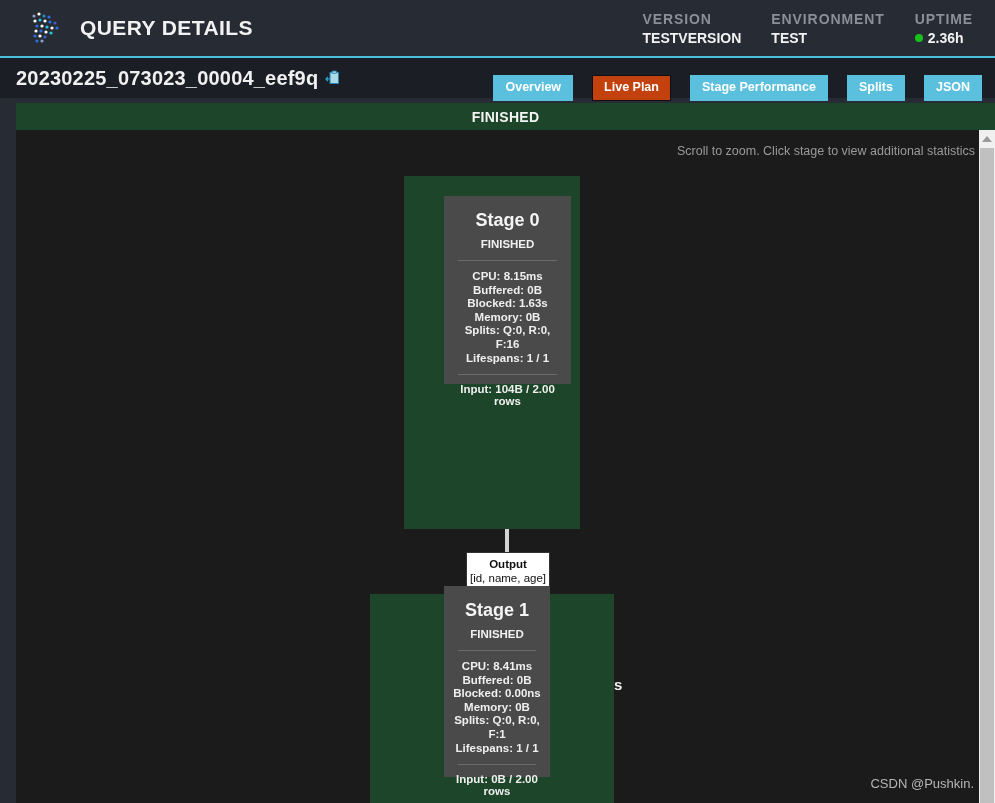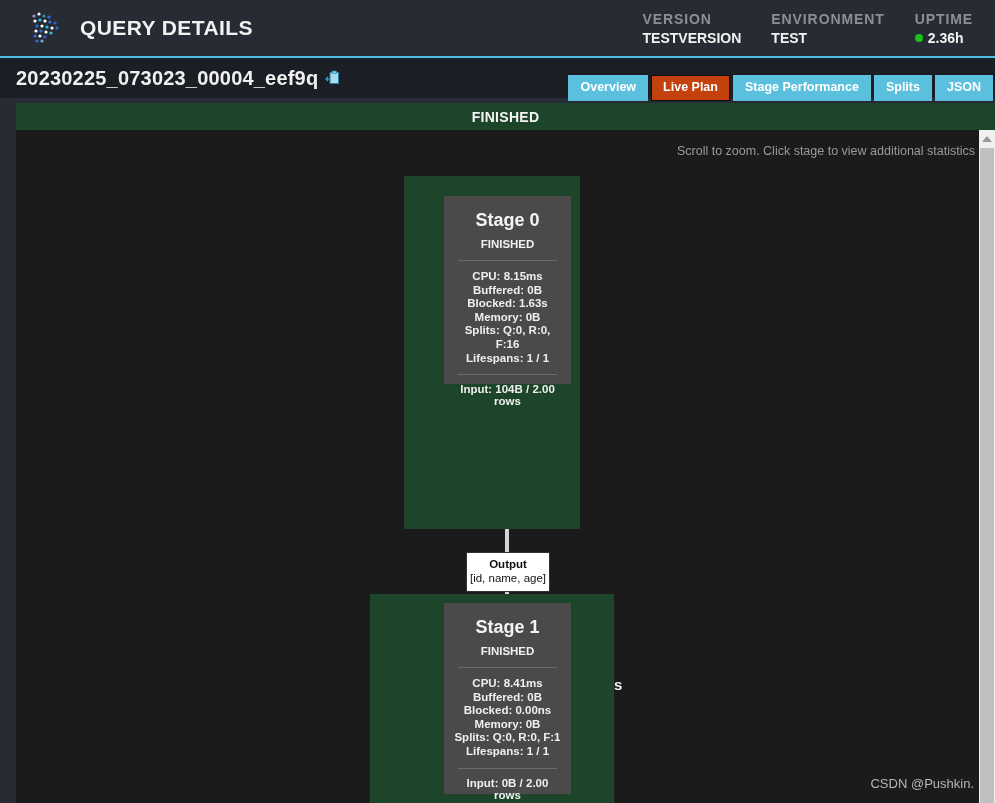--- a/index.html
+++ b/index.html
@@ -82,24 +82,24 @@
     letter-spacing: .2px;
   }
   .copy-icon {
     margin-left: 7px;
     display: inline-flex;
     align-items: center;
     cursor: pointer;
   }
   .tabs {
     position: absolute;
-    right: 2px;
+    right: 13px;
     top: 75px;
     display: flex;
-    gap: 3px;
+    gap: 19px;
   }
   .tab {
     background: #5bc0de;
     color: #ffffff;
     font-size: 12.5px;
     font-weight: bold;
     padding: 5px 11px 6px;
     line-height: 13px;
     cursor: pointer;
     border: 1px solid transparent;
@@ -150,21 +150,21 @@
   #stage0-box { left: 388px; top: 46px; width: 176px; height: 353px; }
   #stage1-box { left: 354px; top: 464px; width: 244px; height: 209px; }
 
   .stage-card {
     position: absolute;
     background: #4a4a4a;
     text-align: center;
     padding: 14px 8px 0;
   }
   #stage0-card { left: 428px; top: 66px; width: 127px; height: 188px; }
-  #stage1-card { left: 428px; top: 473px; width: 127px; height: 191px; }
+  #stage1-card { left: 428px; top: 456px; width: 106px; height: 191px; }
 
   .stage-title {
     color: #f5f5f5;
     font-size: 18px;
     font-weight: bold;
     margin-bottom: 7px;
   }
   .stage-state {
     color: #f0f0f0;
     font-size: 11.5px;

